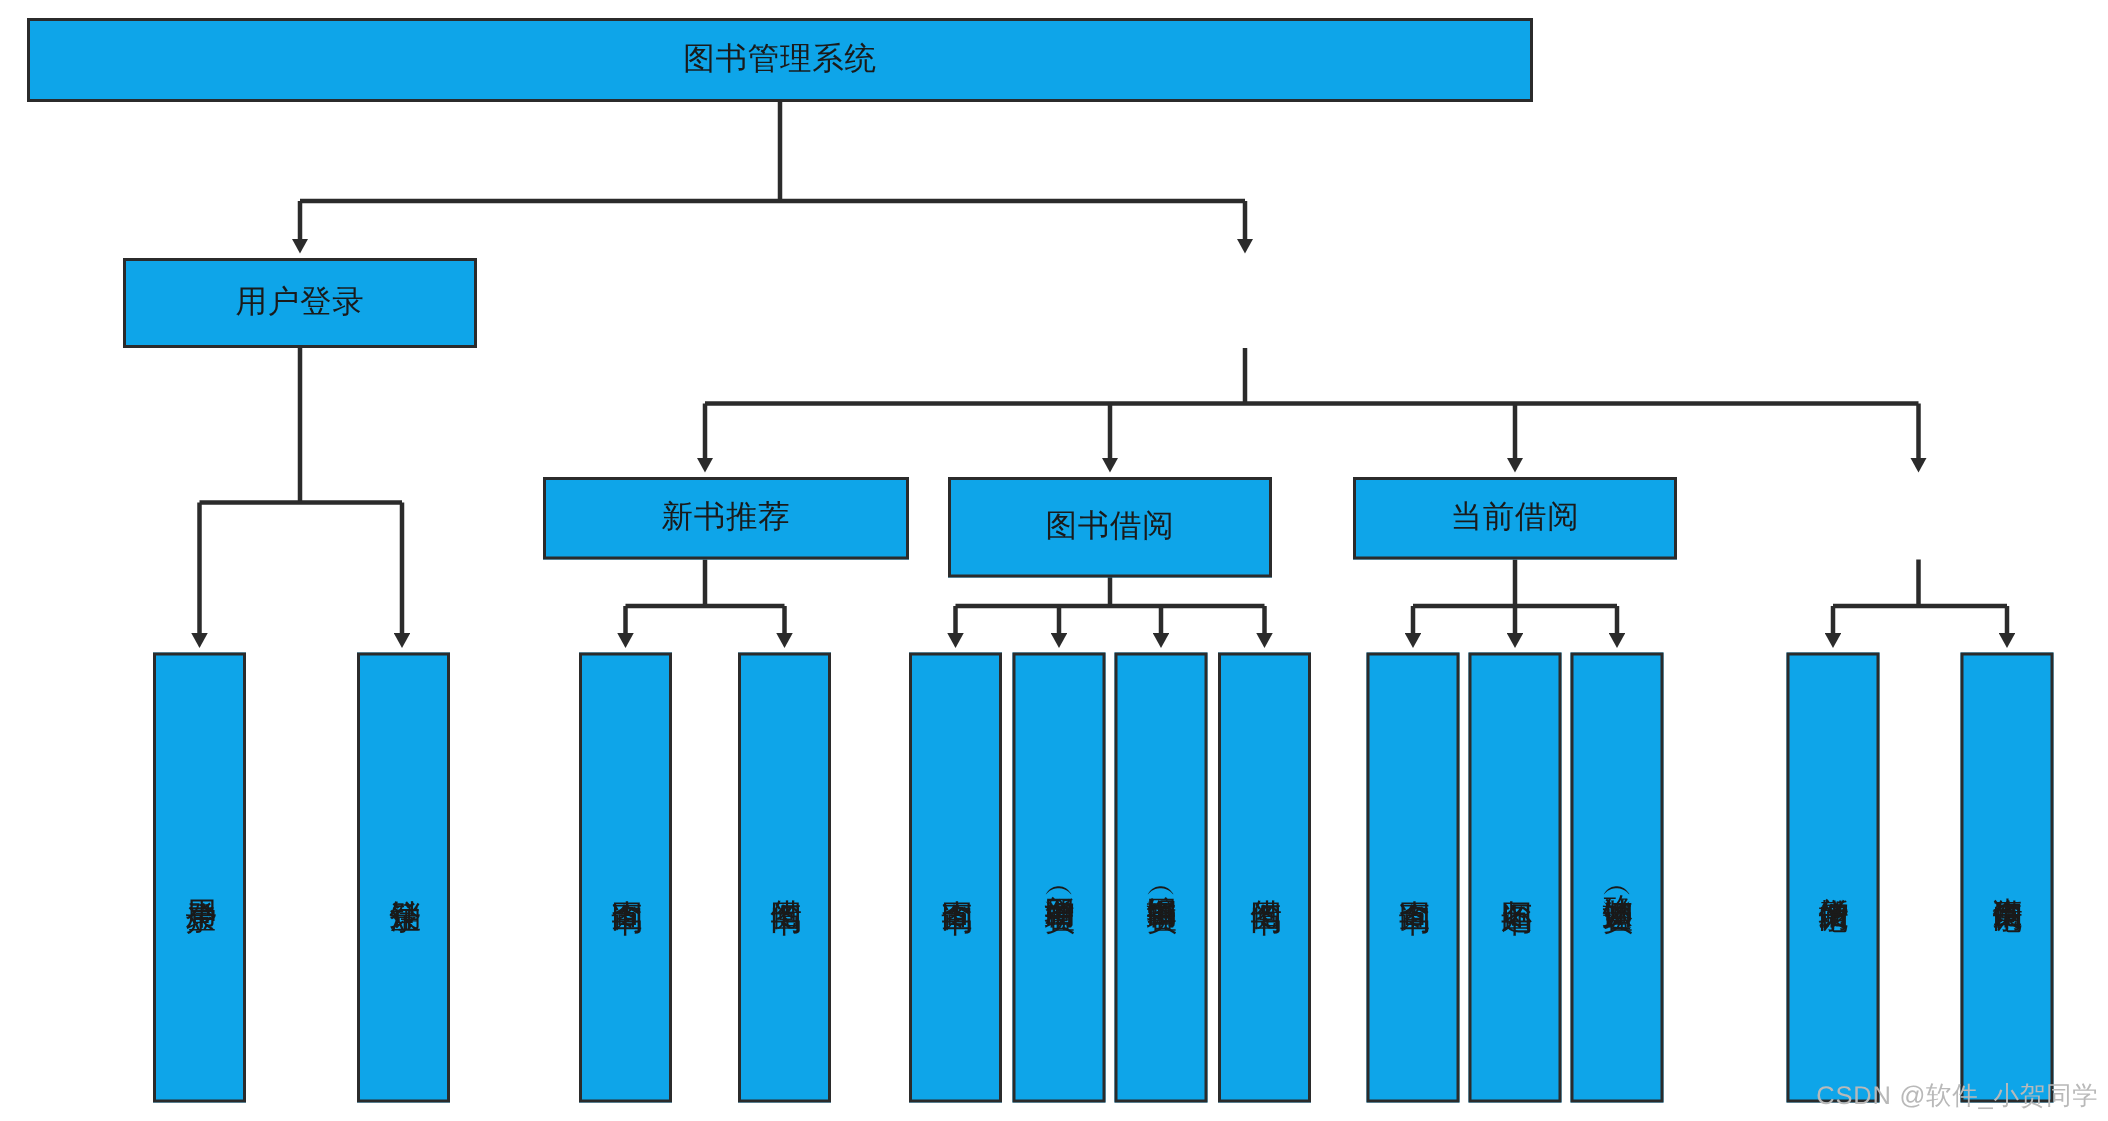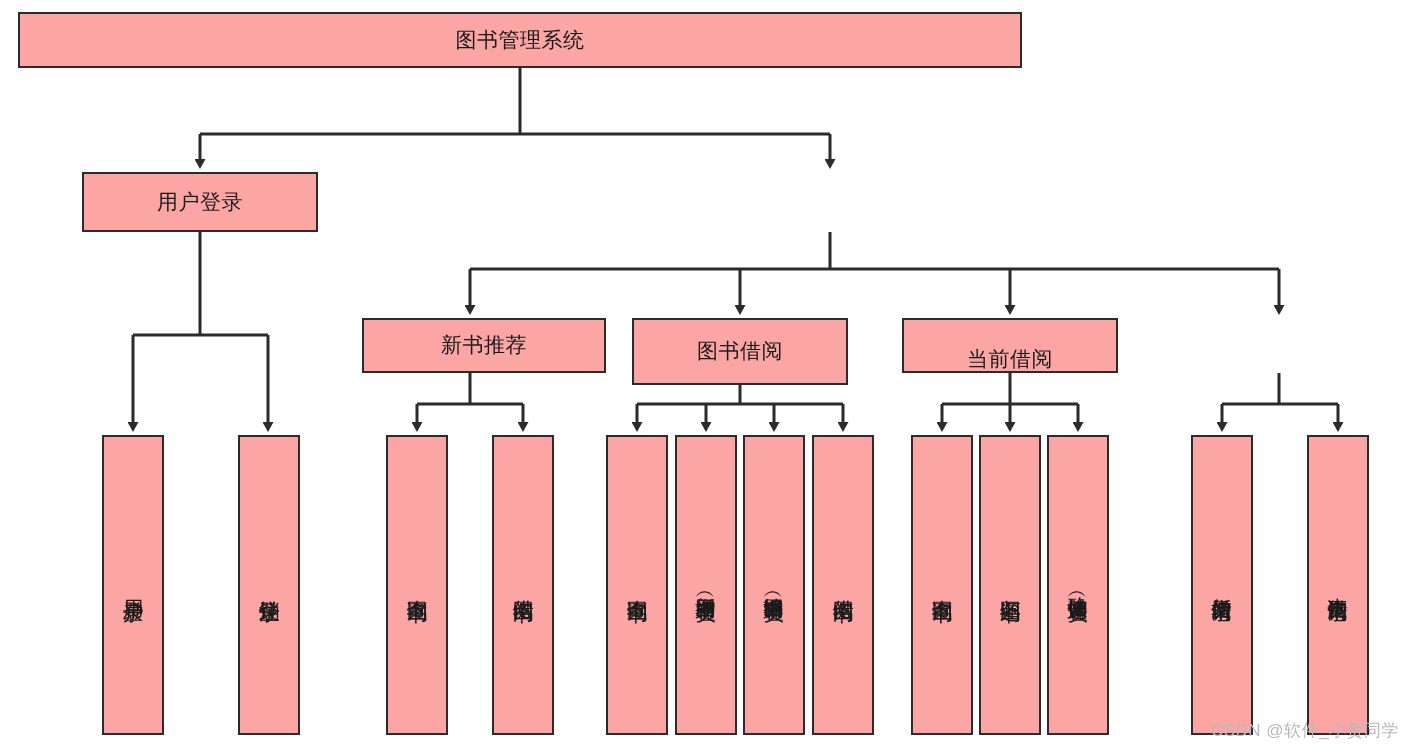--- a/index.html
+++ b/index.html
@@ -22,21 +22,21 @@
     left: 0;
     top: 0;
     width: 1405px;
     height: 747px;
     pointer-events: none;
   }
   .node {
     position: absolute;
     box-sizing: border-box;
     border: 2.5px solid #2b2b2b;
-    background: #fca5a5;
+    background: #0ea5e9;
     display: flex;
     align-items: center;
     justify-content: center;
     color: #1a1a1a;
   }
   .node-label {
     font-size: 21px;
     line-height: 1.15;
     letter-spacing: 0.5px;
     white-space: nowrap;
@@ -134,21 +134,21 @@
   <div class="node" style="left:82px; top:172px; width:236px; height:60px;">
     <span class="node-label">用户登录</span>
   </div>
 
   <div class="node" style="left:362px; top:318px; width:244px; height:55px;text-align:right;">
     <span class="node-label">新书推荐</span>
   </div>
   <div class="node" style="left:632px; top:318px; width:216px; height:67px;">
     <span class="node-label">图书借阅</span>
   </div>
-  <div class="node" style="left:902px; top:318px; width:216px; height:55px;align-items:flex-end;">
+  <div class="node" style="left:902px; top:318px; width:216px; height:55px;">
     <span class="node-label">当前借阅</span>
   </div>
 
   <div class="node leaf" style="left:102px; top:435px; width:62px; height:300px;">
     <span class="node-label">用户登录</span>
   </div>
   <div class="node leaf" style="left:238px; top:435px; width:62px; height:300px;">
     <span class="node-label">注销登录</span>
   </div>
 

